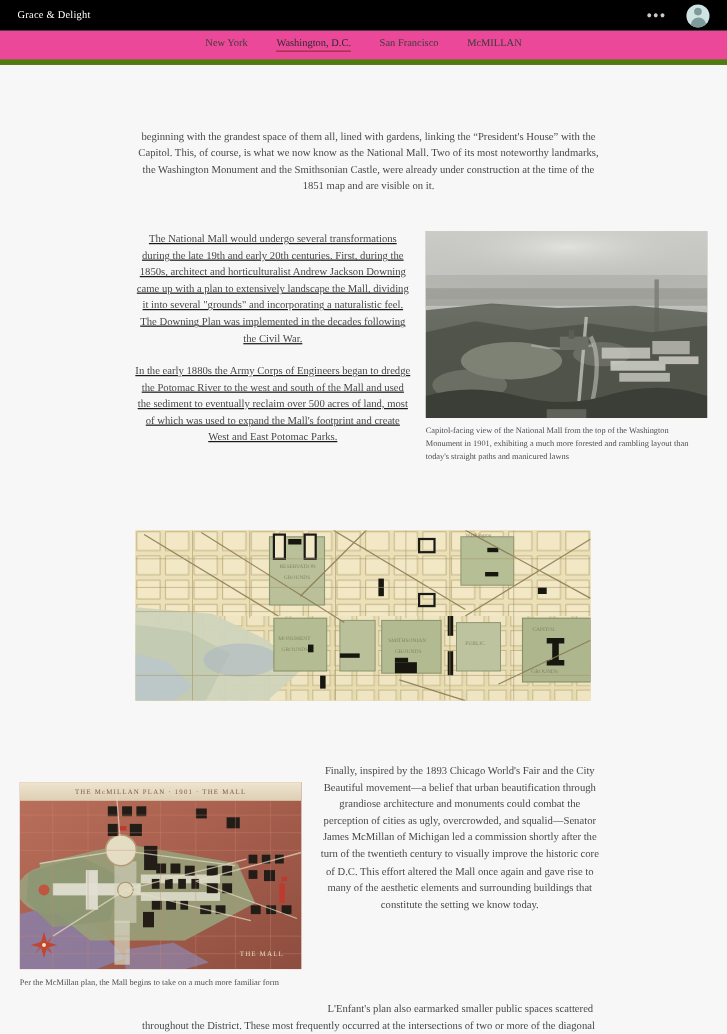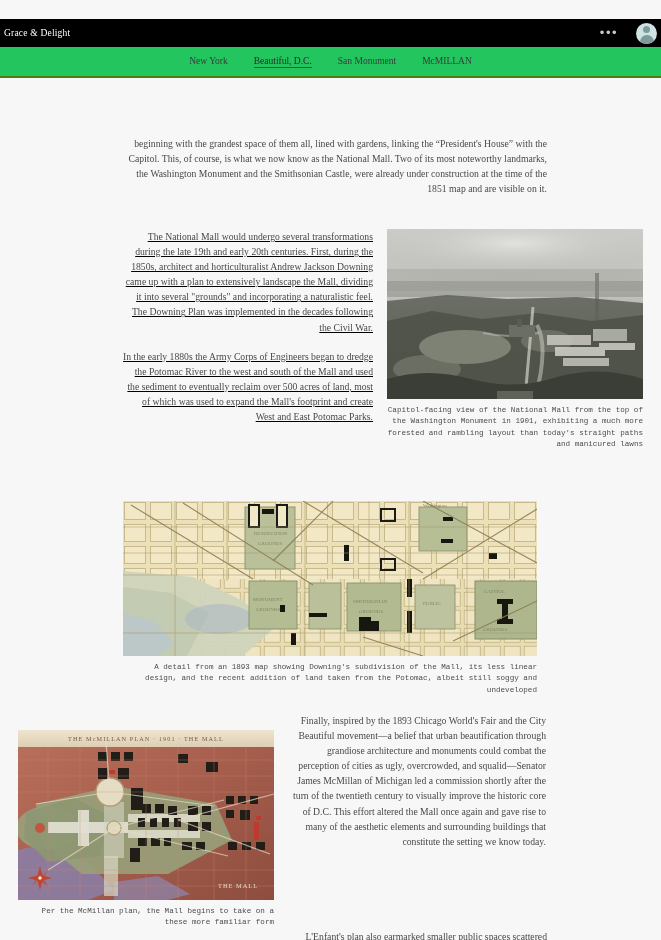--- a/index.html
+++ b/index.html
@@ -15,23 +15,22 @@
     overflow: hidden;
     position: relative;
   }
 
   
   .topbar {
     height: 28px;
     background: #000000;
     display: flex;
     align-items: center;
-    padding: 0 4px;
+    padding: 0 16px;
     box-sizing: border-box;
-    margin-top: 19px;
   }
   .brand {
     color: #ffffff;
     font-size: 9.5px;
     font-family: "Liberation Serif", "DejaVu Serif", serif;
     letter-spacing: 0.2px;
     white-space: nowrap;
   }
   .topbar-spacer { flex: 1 1 auto; }
   .kebab {
@@ -65,22 +64,22 @@
     position: absolute;
     width: 14px; height: 9px;
     border-radius: 7px 7px 0 0;
     background: #7d9b9b;
     left: 3.5px; top: 12.5px;
   }
 
   
   .navbar {
     height: 31px;
-    background: #22c55e;
-    border-bottom: 2px solid #4d7c0f;
+    background: #ec4899;
+    border-bottom: 5px solid #4d7c0f;
     display: flex;
     align-items: center;
     justify-content: center;
     gap: 26px;
     box-sizing: border-box;
   }
   .nav-item {
     font-size: 9.5px;
     color: #3b3b3b;
     font-family: "Liberation Serif", "DejaVu Serif", serif;
@@ -98,29 +97,28 @@
   .article {
     position: relative;
     width: 661px;
     padding-top: 2px;
   }
   p.body-text {
     font-size: 9.7px;
     line-height: 15.1px;
     color: #46494c;
     margin: 0 0 0 0;
-    text-align: right;
+    text-align: center;
   }
   .caption {
     font-size: 7.6px;
     line-height: 11.4px;
     color: #4a4d50;
-    text-align: right;
+    text-align: left;
     margin: 6px 0 0 0;
-    font-family: Liberation Mono, monospace;
   }
 
   
   .intro {
     position: absolute;
     left: 123px;
     top: 58px;
     width: 424px;
   }
 
@@ -211,22 +209,22 @@
   <div class="topbar-spacer"></div>
   <div class="kebab">•••</div>
   <div class="avatar">
     <div class="head"></div>
     <div class="body"></div>
   </div>
 </div>
 
 <div class="navbar">
   <div class="nav-item">New York</div>
-  <div class="nav-item active">Beautiful, D.C.</div>
-  <div class="nav-item">San Monument</div>
+  <div class="nav-item active">Washington, D.C.</div>
+  <div class="nav-item">San Francisco</div>
   <div class="nav-item">McMILLAN</div>
 </div>
 
 <div class="article">
 
   <div class="intro">
     <p class="body-text">beginning with the grandest space of them all, lined with gardens, linking the “President's House” with the Capitol. This, of course, is what we now know as the National Mall. Two of its most noteworthy landmarks, the Washington Monument and the Smithsonian Castle, were already under construction at the time of the 1851 map and are visible on it.</p>
   </div>
 
   <div class="left-col">
@@ -369,21 +367,20 @@
           <text x="230" y="102">SMITHSONIAN</text>
           <text x="236" y="112">GROUNDS</text>
           <text x="300" y="104">PUBLIC</text>
           <text x="361" y="92">CAPITOL</text>
           <text x="360" y="130">GROUNDS</text>
         </g>
 
         <text x="300" y="6" fill="#7a6f48" font-size="5" font-family="Liberation Serif, serif" opacity="0.8">Washington</text>
       </svg>
     </div>
-    <figcaption class="caption">A detail from an 1893 map showing Downing's subdivision of the Mall, its less linear design, and the recent addition of land taken from the Potomac, albeit still soggy and undeveloped</figcaption>
   </figure>
 
   <figure class="fig-mcmillan" style="margin:0;">
     <div class="map-mcmillan">
       <svg width="256" height="170" viewBox="0 0 256 170" preserveAspectRatio="none">
         <defs>
           <linearGradient id="terra" x1="0" y1="0" x2="1" y2="1">
             <stop offset="0%" stop-color="#b9705c"></stop>
             <stop offset="45%" stop-color="#a9604e"></stop>
             <stop offset="100%" stop-color="#8d4d3f"></stop>
@@ -488,21 +485,21 @@
           <g fill="#c2462f">
             <path d="M0 -12 L2.6 -2.6 L12 0 L2.6 2.6 L0 12 L-2.6 2.6 L-12 0 L-2.6 -2.6 Z"></path>
             <path d="M8 -8 L2 -2 L8 8 L-2 2 L-8 8 L-2 -2 L-8 -8 L2 2 Z" opacity="0.65"></path>
           </g>
           <circle cx="0" cy="0" r="1.8" fill="#f0e3cc"></circle>
         </g>
 
         <text x="200" y="158" fill="#f1e6d2" font-size="6.4" font-family="Liberation Serif, serif" letter-spacing="1" opacity="0.9">THE MALL</text>
       </svg>
     </div>
-    <figcaption class="caption">Per the McMillan plan, the Mall begins to take on a these more familiar form</figcaption>
+    <figcaption class="caption">Per the McMillan plan, the Mall begins to take on a much more familiar form</figcaption>
   </figure>
 
   <div class="right-col">
     <p class="body-text">Finally, inspired by the 1893 Chicago World's Fair and the City Beautiful movement—a belief that urban beautification through grandiose architecture and monuments could combat the perception of cities as ugly, overcrowded, and squalid—Senator James McMillan of Michigan led a commission shortly after the turn of the twentieth century to visually improve the historic core of D.C. This effort altered the Mall once again and gave rise to many of the aesthetic elements and surrounding buildings that constitute the setting we know today.</p>
   </div>
 
   <div class="final-para">
     <div class="indent-shim"></div>
     <p class="body-text">L'Enfant's plan also earmarked smaller public spaces scattered throughout the District. These most frequently occurred at the intersections of two or more of the diagonal "grand avenues," the streets that typically carry the names of states. Happily, many of these circles and squares retain a park-like character to various extents.</p>
   </div>

